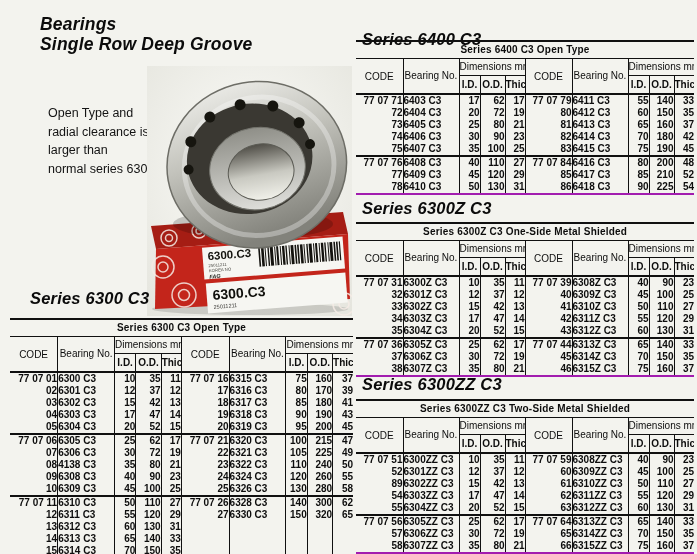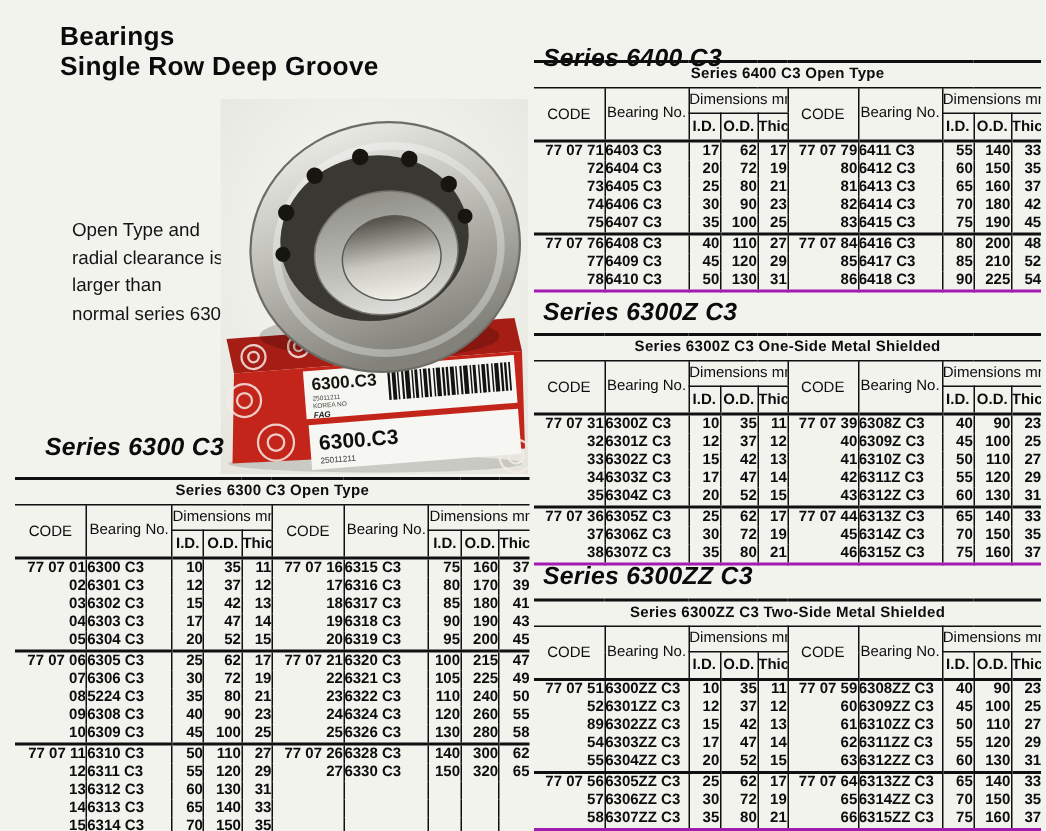--- a/index.html
+++ b/index.html
@@ -3,26 +3,26 @@
 <meta charset="utf-8">
 <style>
   html,body{margin:0;padding:0;}
   .page{
     position:relative; width:697px; height:554px; overflow:hidden;
     background:#f3f3ee; color:#0d0d0d;
     font-family:"Liberation Sans", sans-serif;
   }
   .main-title{
     position:absolute; left:40px; top:14px;
-    font-size:17.5px; line-height:20px; font-weight:bold; 
+    font-size:17.5px; line-height:20px; font-weight:bold; font-style:italic;
     letter-spacing:.2px; color:#0b0b0b;
   }
   .intro{
     position:absolute; left:48px; top:104px;
-    font-size:12.5px; line-height:18.5px; color:#141414;margin-top:40px;
+    font-size:12.5px; line-height:18.5px; color:#141414;
   }
   .sec-h{
     position:absolute; margin:0;
     font-size:16.5px; font-weight:bold; font-style:italic; color:#0b0b0b;
     letter-spacing:.2px; white-space:nowrap;
   }
   .photo{ position:absolute; left:147px; top:66px; width:205px; height:250px; }
 
   .tbl{ position:absolute; }
   table.cat{
@@ -689,21 +689,21 @@
             <td class="c-num bl">72</td>
             <td class="c-num bl">19</td>
             <td class="c-code bl">22</td>
             <td class="c-bear bl">6321 C3</td>
             <td class="c-num bl">105</td>
             <td class="c-num bl">225</td>
             <td class="c-num bl">49</td>
           </tr>
           <tr>
             <td class="c-code">08</td>
-            <td class="c-bear bl">5224 C3</td>
+            <td class="c-bear bl">4138 C3</td>
             <td class="c-num bl">35</td>
             <td class="c-num bl">80</td>
             <td class="c-num bl">21</td>
             <td class="c-code bl">23</td>
             <td class="c-bear bl">6322 C3</td>
             <td class="c-num bl">110</td>
             <td class="c-num bl">240</td>
             <td class="c-num bl">50</td>
           </tr>
           <tr>

